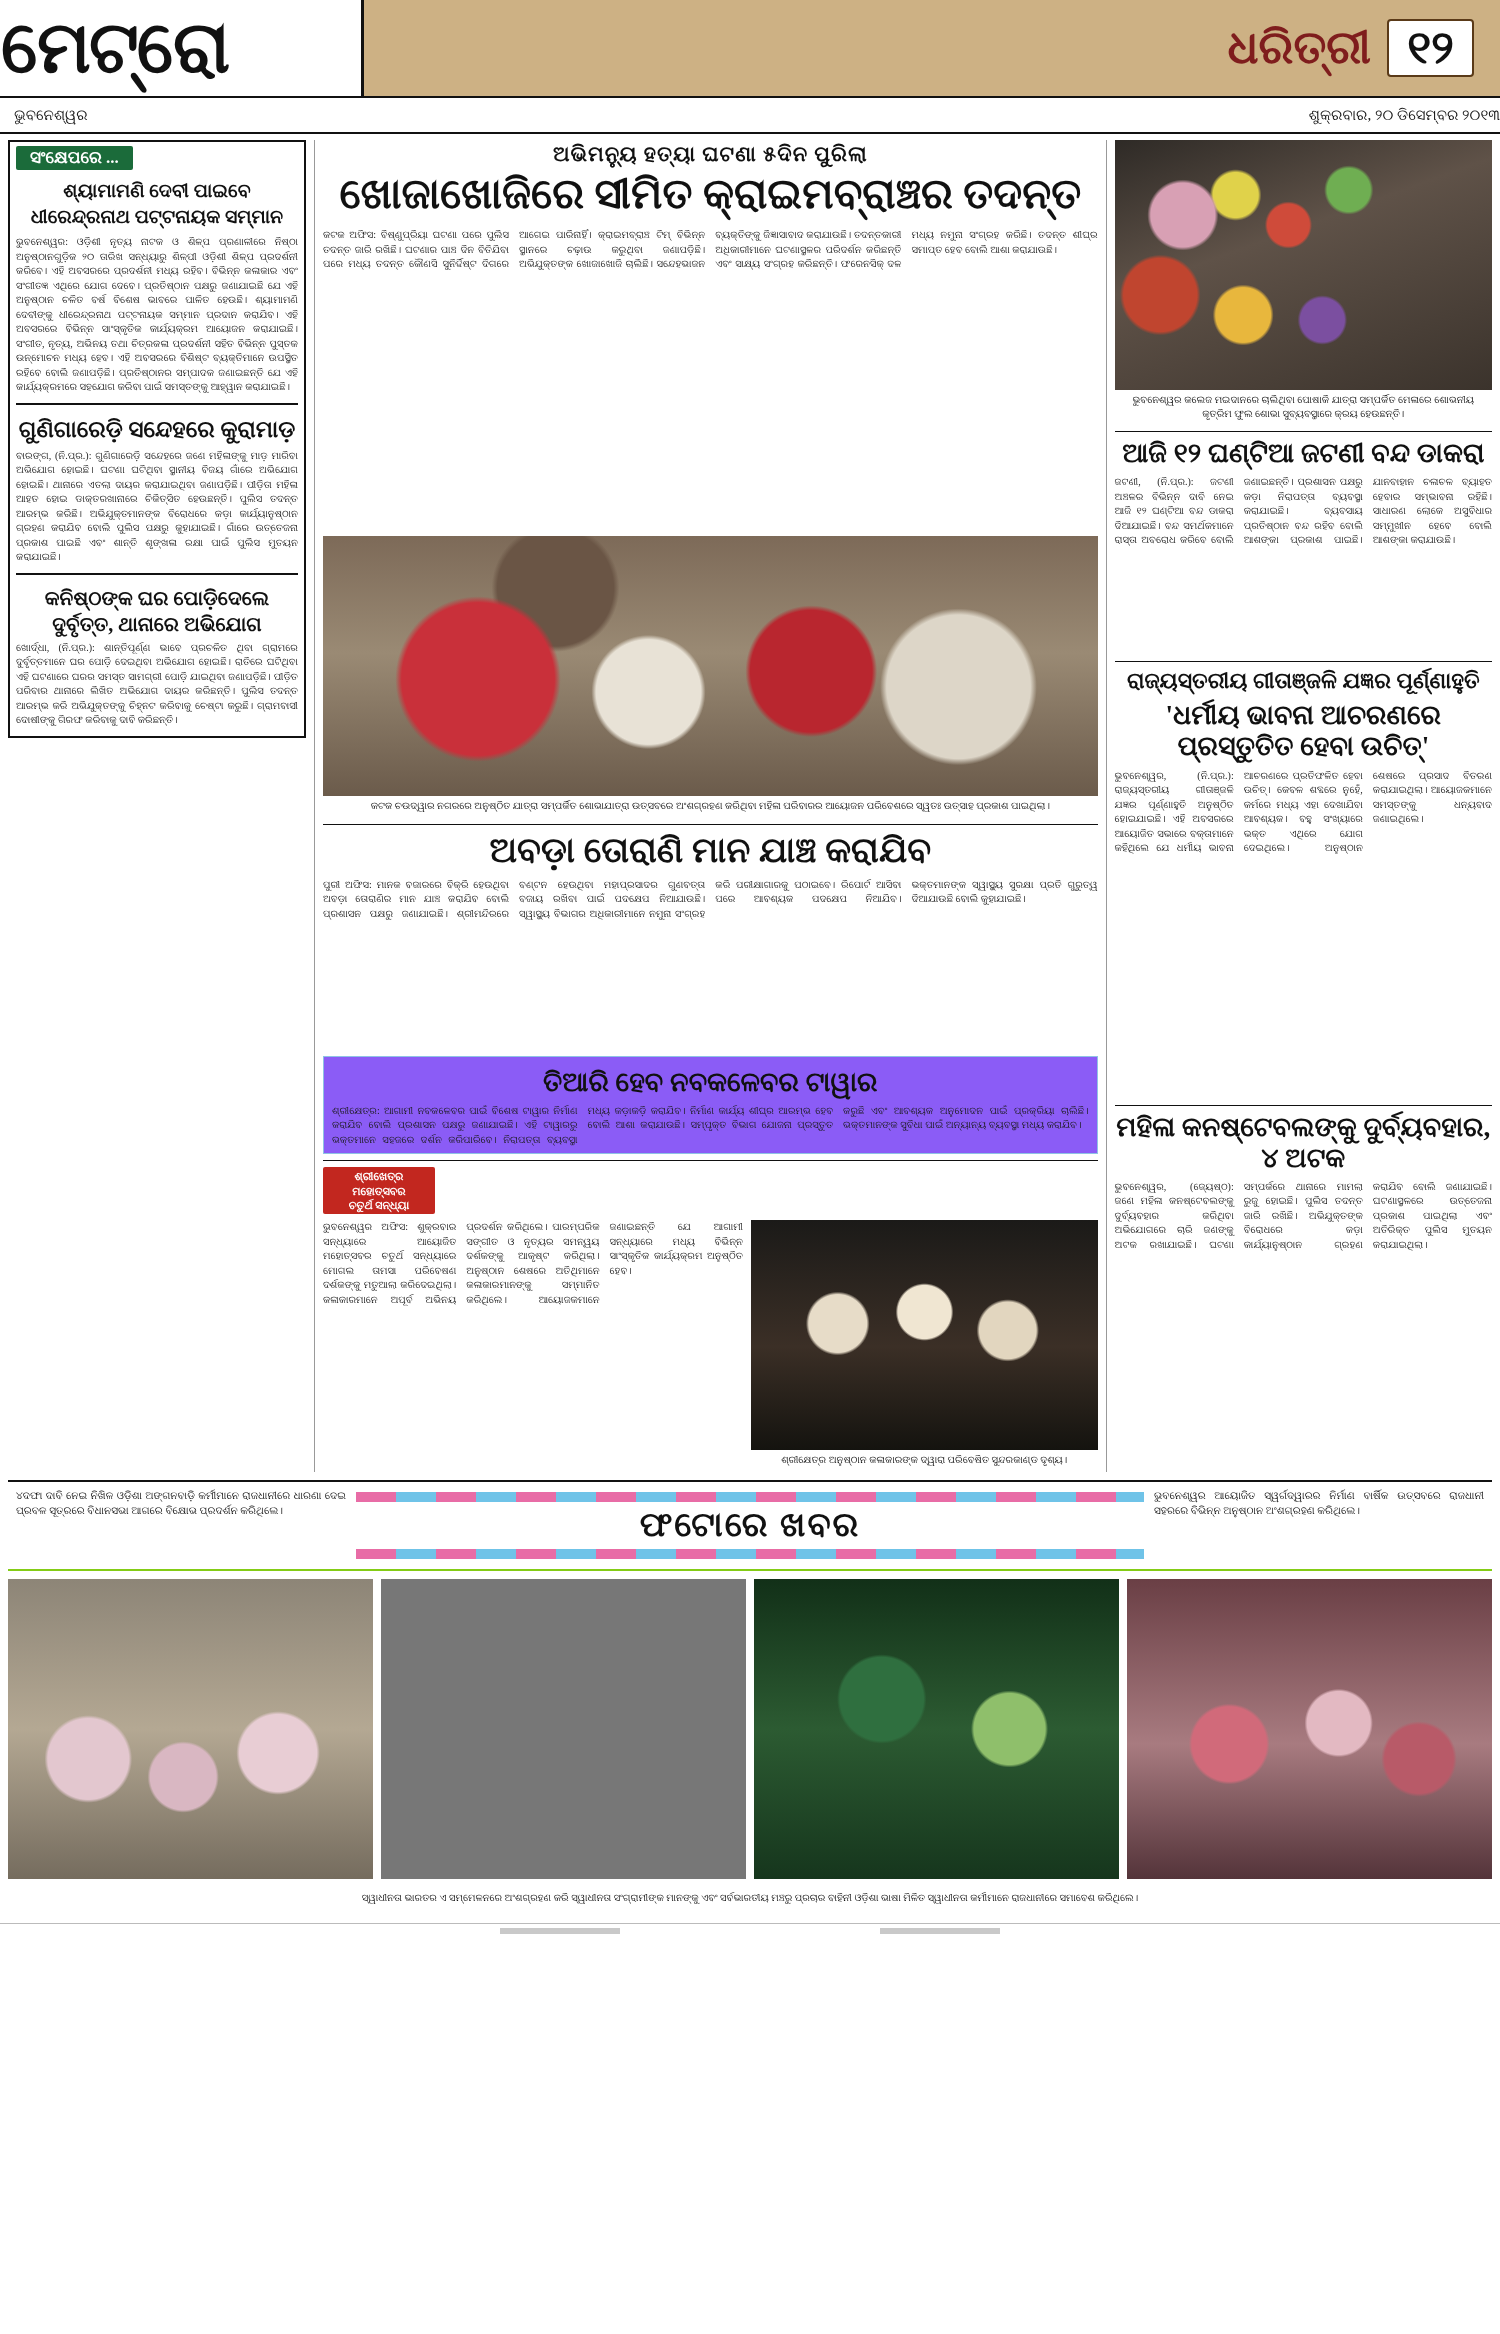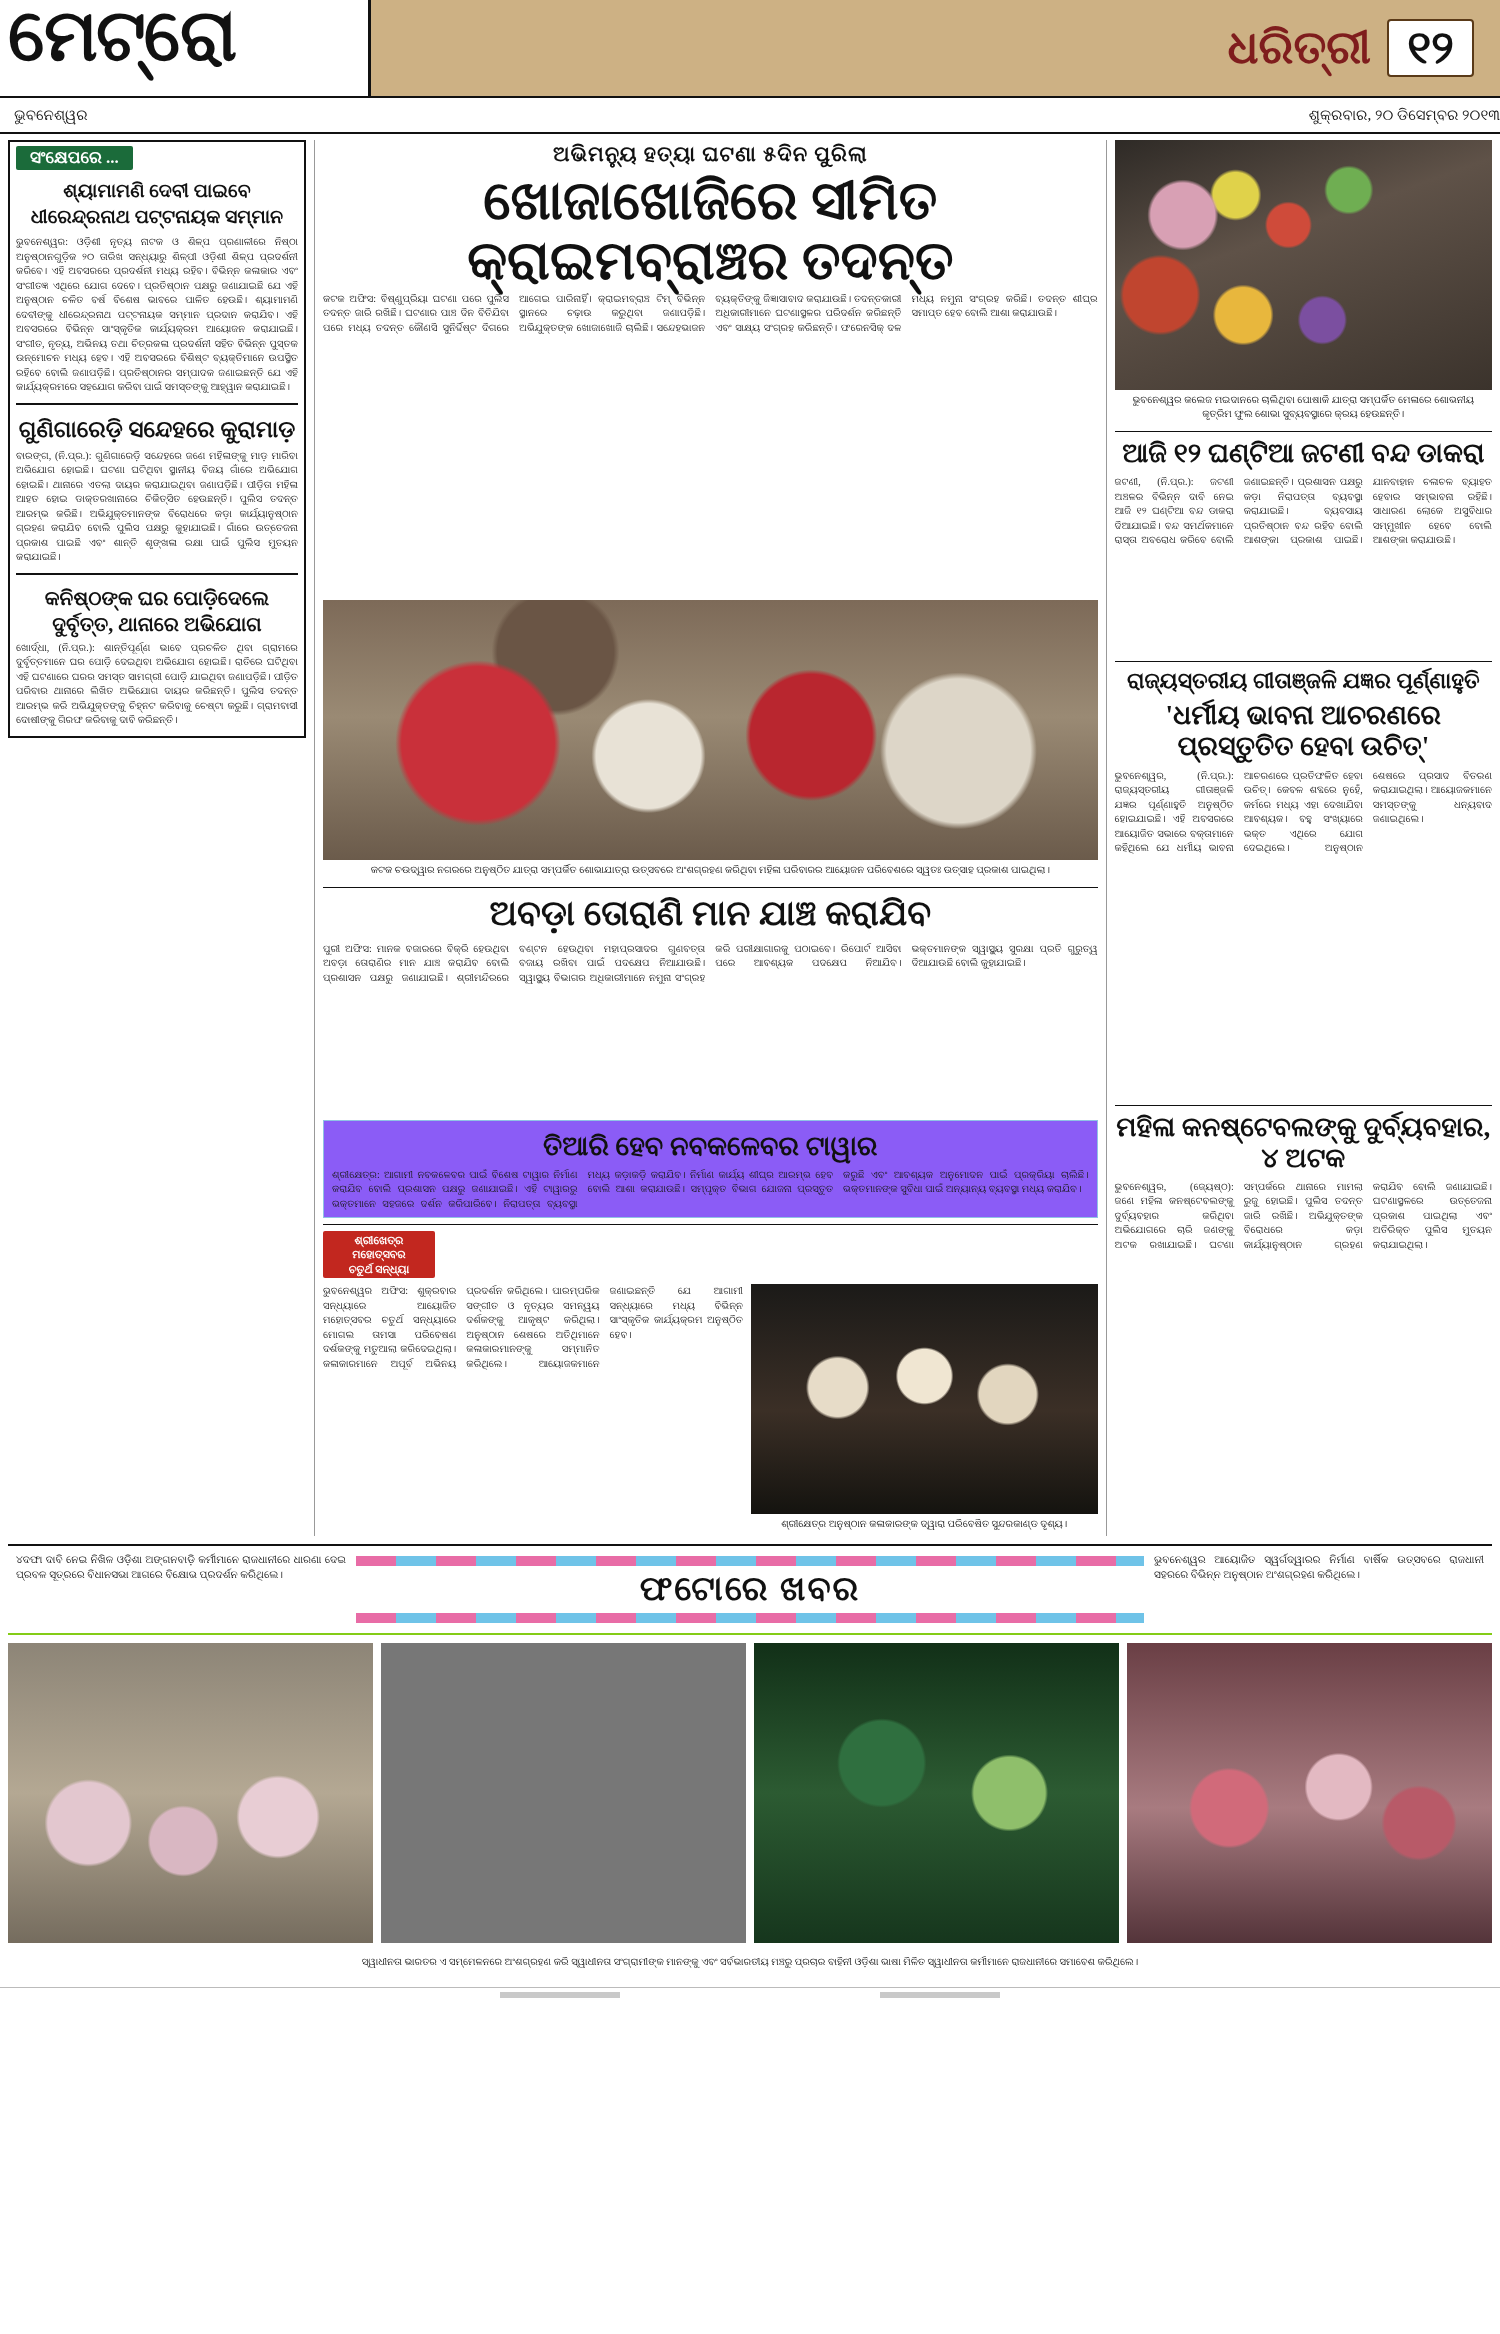--- a/index.html
+++ b/index.html
@@ -1,21 +1,21 @@
 <!DOCTYPE html>
 <html><head>
 <meta charset="utf-8">
 <style>
   html,body{margin:0;padding:0;background:#ffffff;}
   body{font-family:"Liberation Serif", serif;color:#111;}
   .page{width:1500px;height:2334px;position:relative;background:#fff;overflow:hidden;}
 
   
   .masthead{height:96px;display:flex;align-items:stretch;border-bottom:2px solid #111;}
-  .mast-logo{width:360px;display:flex;align-items:flex-start;justify-content:flex-start;padding-left:8px;}
+  .mast-logo{width:360px;display:flex;align-items:center;justify-content:flex-start;padding-left:1px;}
   .mast-logo .logo-text{
     font-family:"Liberation Serif",serif;font-weight:bold;font-size:72px;line-height:1;
     color:#111;letter-spacing:-2px;
   }
   .mast-band{flex:1;background:#cdb184;display:flex;align-items:center;justify-content:flex-end;padding-right:26px;border-left:3px solid #111;}
   .mast-band .band-title{font-size:46px;font-weight:bold;color:#7f1d1d;margin-right:16px;}
   .mast-band .band-num{font-size:46px;font-weight:bold;color:#111;background:#fff;border:2px solid #5a3a18;padding:0 18px;border-radius:4px;}
 
   .subbar{height:34px;display:flex;align-items:center;border-bottom:2px solid #111;font-size:15px;}
   .subbar .left{width:360px;padding-left:14px;}
@@ -40,21 +40,21 @@
   .sec-head.sm{font-size:20px;}
   .divider{border-top:2px solid #111;margin:8px 0 6px 0;}
   .thin-div{border-top:1px solid #111;margin:6px 0;}
 
   .body-text{font-size:10px;line-height:1.45;text-align:justify;color:#1a1a1a;}
   .cols3{column-count:3;column-gap:10px;}
   .cols4{column-count:4;column-gap:10px;}
 
   
   .kicker{font-size:21px;font-weight:bold;text-align:center;margin:2px 0 4px 0;letter-spacing:1px;}
-  .head-xl{font-size:54px;font-weight:bold;text-align:center;line-height:1.12;margin:2px 0 0 0;}
+  .head-xl{font-size:42px;font-weight:bold;text-align:center;line-height:1.12;margin:2px 0 10px 0;}
   .head-l{font-size:35px;font-weight:bold;text-align:center;line-height:1.12;margin:6px 0 8px 0;}
   .head-m{font-size:27px;font-weight:bold;text-align:center;line-height:1.15;margin:4px 0 6px 0;}
   .head-s{font-size:22px;font-weight:bold;text-align:center;line-height:1.2;margin:4px 0 6px 0;}
 
   
   .photo{position:relative;overflow:hidden;background:#777;}
   .cap{font-size:10px;line-height:1.35;text-align:center;padding:3px 4px 5px 4px;color:#111;}
 
   
   .ph-market{background:

